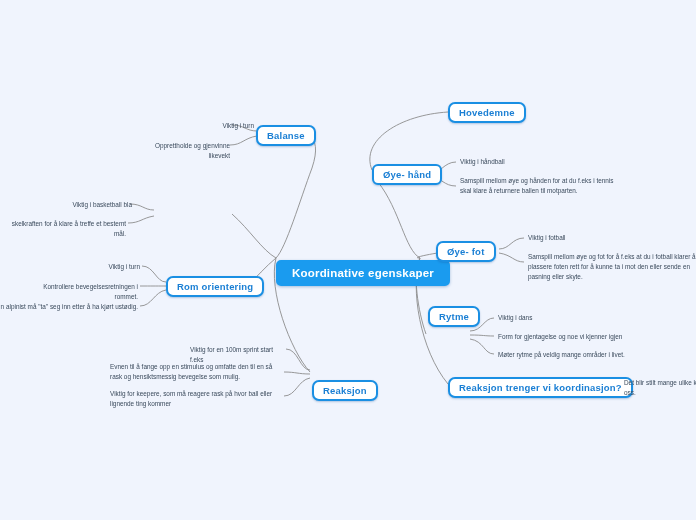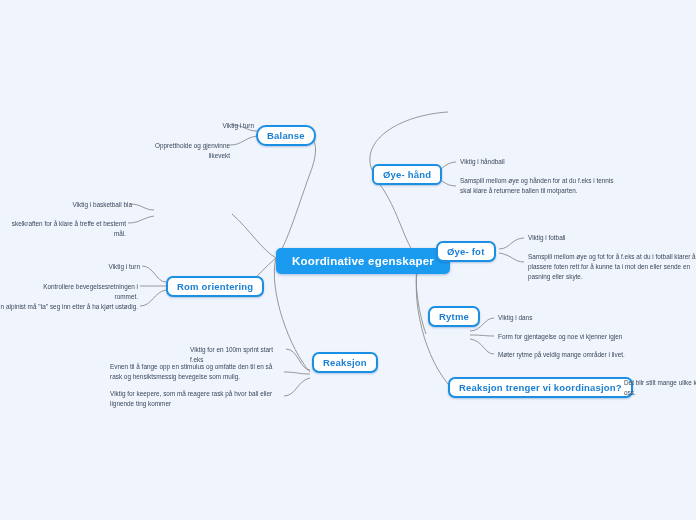--- a/index.html
+++ b/index.html
@@ -39,20 +39,21 @@
   }
   .node.central {
     background: #1a9bef;
     border-color: #1a9bef;
     color: #ffffff;
     font-size: 11.5px;
     height: 26px;
     border-radius: 5px;
     padding: 0 14px;
     box-shadow: 0 1px 3px rgba(25,90,160,.35);
+    margin-top: 12px;
   }
   .leaf {
     position: absolute;
     box-sizing: border-box;
     font-size: 6.4px;
     line-height: 1.55;
     color: #3a4a5c;
     white-space: pre-line;
     padding: 2px 4px 3px 4px;
   }
@@ -101,48 +102,49 @@
       <path d="M166,290 C154,292 152,306 140,306"></path>
 
       <path d="M310,370 C300,370 298,349 286,349"></path>
       <path d="M310,374 C298,374 296,372 284,372"></path>
       <path d="M310,378 C298,380 296,396 284,396"></path>
     </g>
   </svg>
 
   <div class="node central" style="left:276px; top:248px;">Koordinative egenskaper</div>
 
+  <div class="node" style="left:448px; top:102px;">Hovedemne</div>
 
   <div class="node" style="left:372px; top:164px;border-radius:6px;">Øye- hånd</div>
   <div class="leaf" style="left:456px; top:155px; width:120px;">Viktig i håndball</div>
   <div class="leaf" style="left:456px; top:174px; width:172px;">Samspill mellom øye og hånden for at du f.eks i tennis skal klare å returnere ballen til motparten.</div>
 
   <div class="node" style="left:436px; top:241px;">Øye- fot</div>
   <div class="leaf" style="left:524px; top:231px; width:110px;">Viktig i fotball</div>
   <div class="leaf" style="left:524px; top:250px; width:180px;">Samspill mellom øye og fot for å f.eks at du i fotball klarer å plassere foten rett for å kunne ta i mot den eller sende en pasning eller skyte.</div>
 
   <div class="node" style="left:428px; top:306px;">Rytme</div>
   <div class="leaf" style="left:494px; top:311px; width:110px;">Viktig i dans</div>
   <div class="leaf" style="left:494px; top:330px; width:150px;">Form for gjentagelse og noe vi kjenner igjen</div>
   <div class="leaf" style="left:494px; top:348px; width:150px;">Møter rytme på veldig mange områder i livet.</div>
 
   <div class="node" style="left:448px; top:377px;">Reaksjon trenger vi koordinasjon?</div>
   <div class="leaf" style="left:620px; top:376px; width:90px;">Det blir stilt mange ulike k
 oss.</div>
 
-  <div class="node" style="left:256px; top:125px;border-radius:10px;">Balanse</div>
+  <div class="node" style="left:256px; top:125px;">Balanse</div>
   <div class="leaf" style="left:198px; top:119px; width:60px; text-align:right;">Viktig i turn</div>
   <div class="leaf" style="left:130px; top:139px; width:104px; text-align:right;">Opprettholde og gjenvinne likevekt</div>
 
   <div class="leaf" style="left:68px; top:198px; width:68px; text-align:right;">Viktig i basketball bla</div>
   <div class="leaf clip-left" style="left:-6px; top:217px; width:136px; text-align:right;">skelkraften for å klare å treffe et bestemt mål.</div>
 
   <div class="node" style="left:166px; top:276px;">Rom orientering</div>
   <div class="leaf" style="left:104px; top:260px; width:40px; text-align:right;">Viktig i turn</div>
   <div class="leaf" style="left:28px; top:280px; width:114px; text-align:right;">Kontrollere bevegelsesretningen i rommet.</div>
   <div class="leaf clip-left" style="left:-6px; top:300px; width:148px; text-align:right;">n alpinist må "ta" seg inn etter å ha kjørt ustødig.</div>
 
-  <div class="node" style="left:312px; top:352px;">Reaksjon</div>
+  <div class="node" style="left:312px; top:380px;">Reaksjon</div>
   <div class="leaf" style="left:186px; top:343px; width:100px; text-align:left;">Viktig for en 100m sprint start f.eks</div>
   <div class="leaf" style="left:106px; top:360px; width:180px; text-align:left;">Evnen til å fange opp en stimulus og omfatte den til en så rask og hensiktsmessig bevegelse som mulig.</div>
   <div class="leaf" style="left:106px; top:387px; width:180px; text-align:left;">Viktig for keepere, som må reagere rask på hvor ball eller lignende ting kommer</div>
 
 </div>
 
 </body></html>

